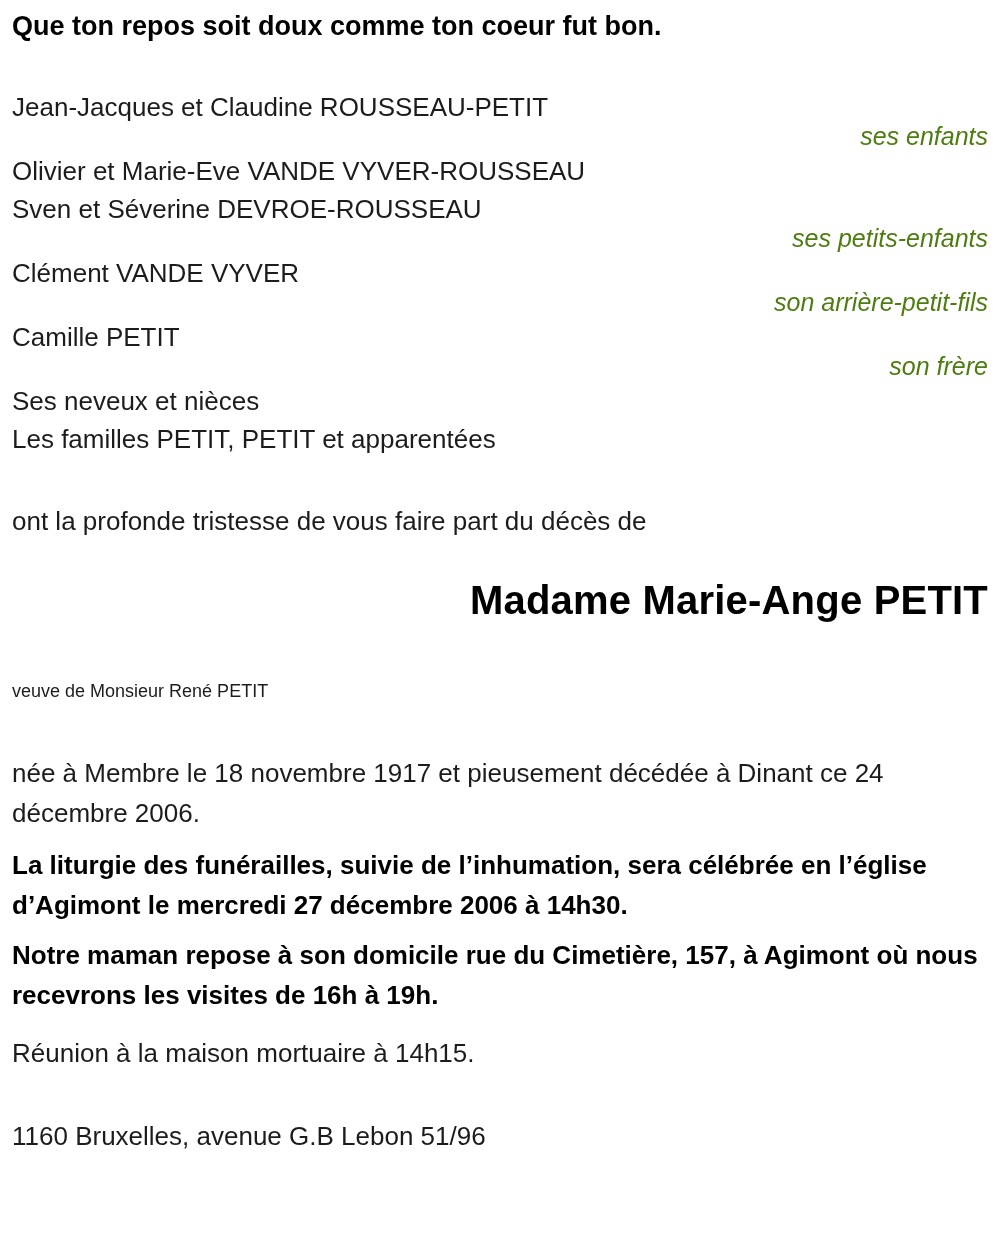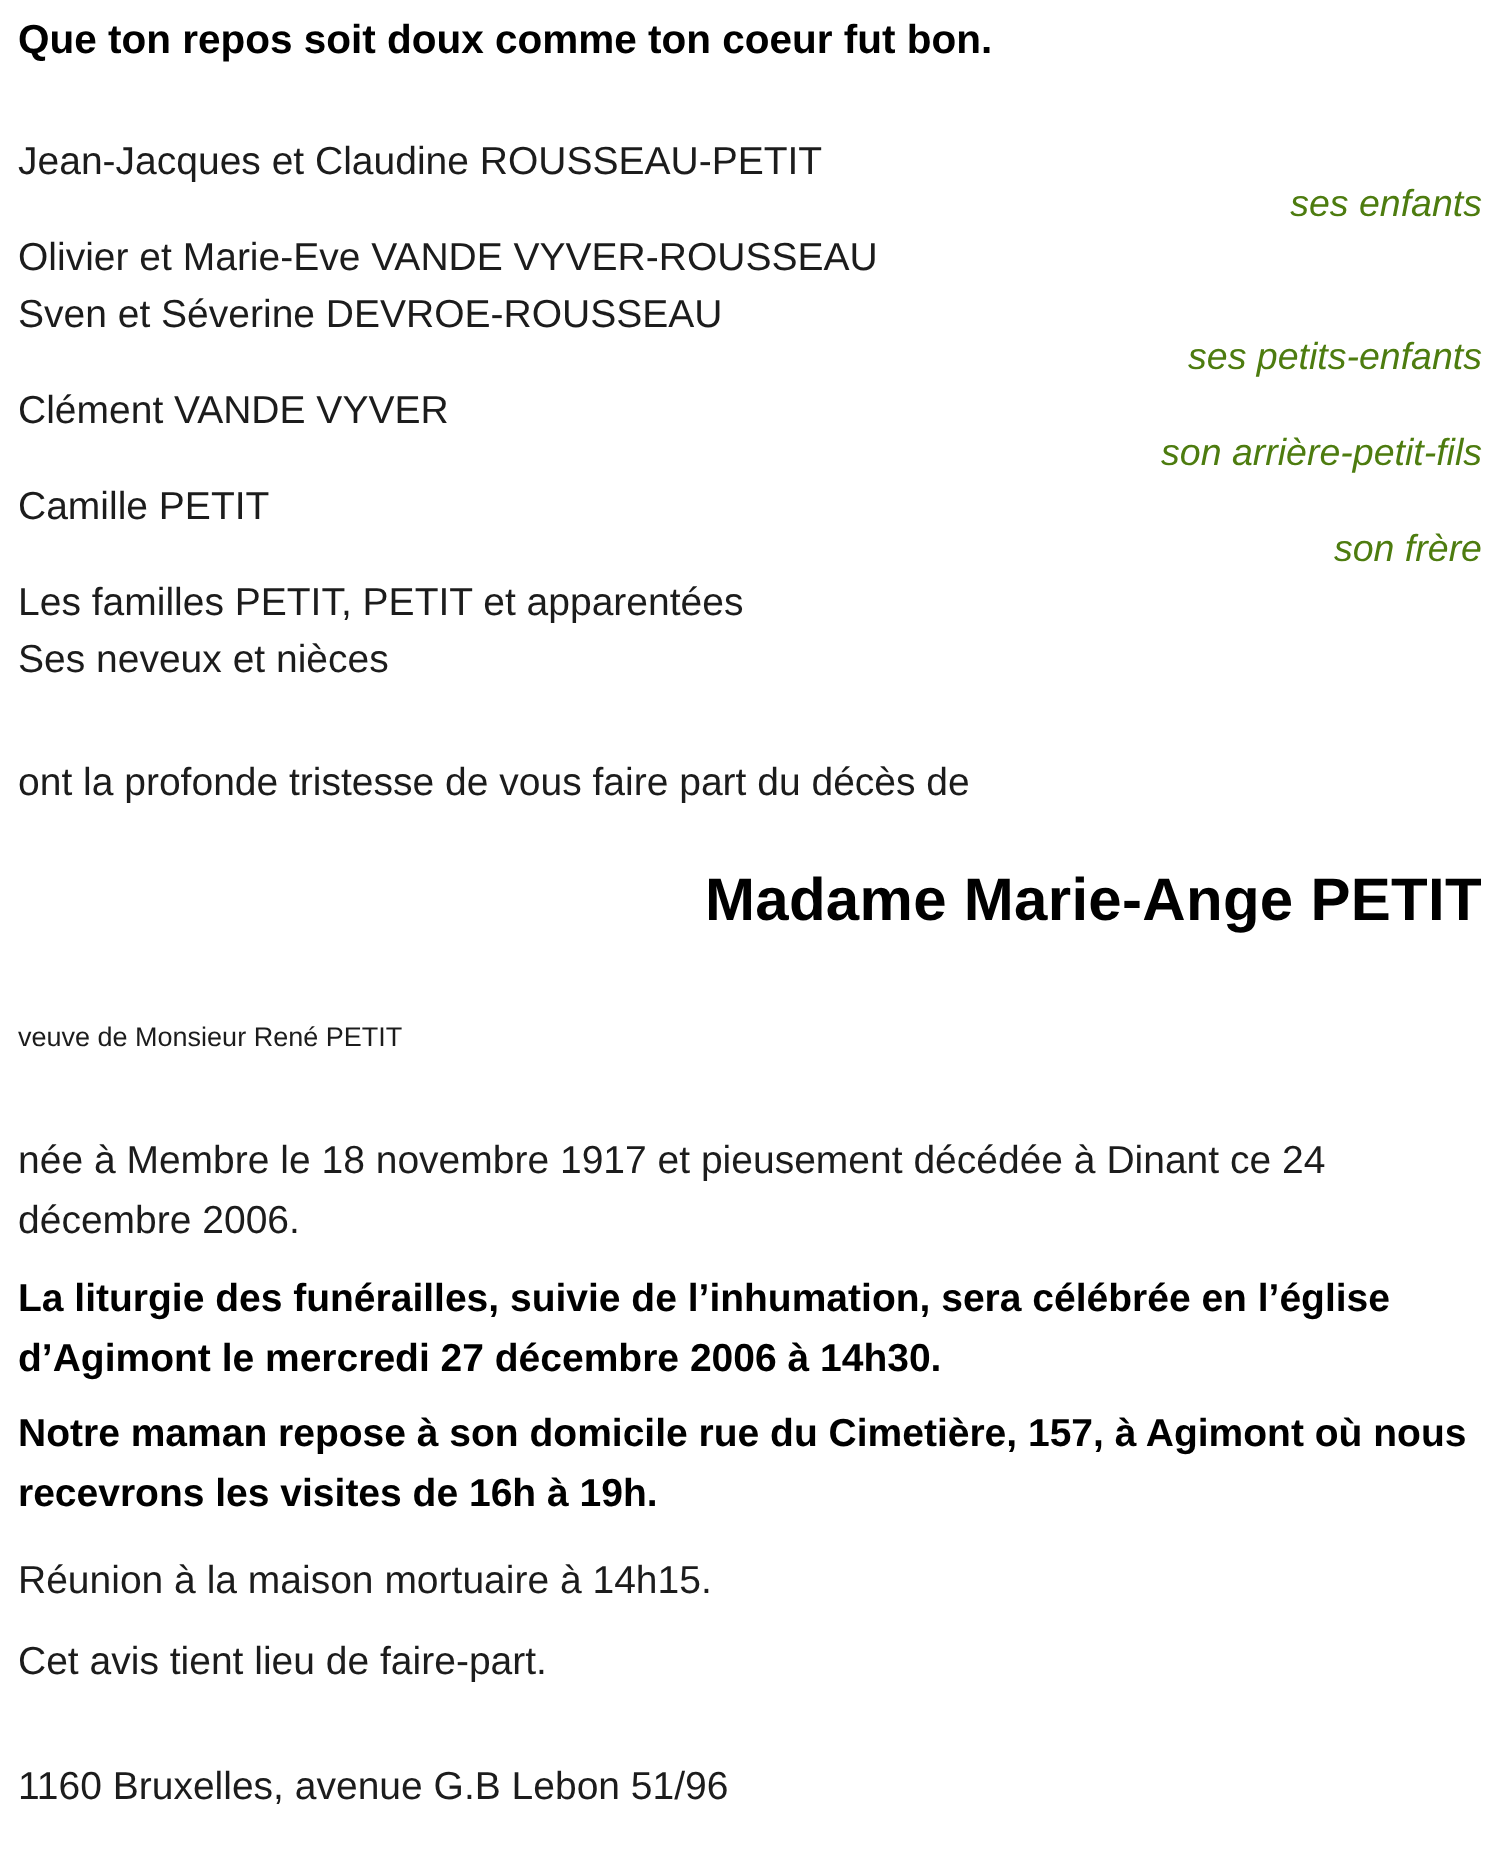--- a/index.html
+++ b/index.html
@@ -109,36 +109,35 @@
     <p class="name">Olivier et Marie-Eve VANDE VYVER-ROUSSEAU</p>
     <p class="name">Sven et Séverine DEVROE-ROUSSEAU</p>
     <p class="relation">ses petits-enfants</p>
 
     <p class="name">Clément VANDE VYVER</p>
     <p class="relation">son arrière-petit-fils</p>
 
     <p class="name">Camille PETIT</p>
     <p class="relation">son frère</p>
 
+    <p class="name">Ses neveux et nièces</p>
     <p class="name">Les familles PETIT, PETIT et apparentées</p>
-    <p class="name">Ses neveux et nièces</p>
   </section>
 
   <p class="intro">ont la profonde tristesse de vous faire part du décès de</p>
 
   <h1 class="title">Madame Marie-Ange PETIT</h1>
 
   <p class="widow">veuve de Monsieur René PETIT</p>
 
   <p class="para life-dates">née à Membre le 18 novembre 1917 et pieusement décédée à Dinant ce 24 décembre 2006.</p>
 
   <p class="para bold funeral">La liturgie des funérailles, suivie de l’inhumation, sera célébrée en l’église d’Agimont le mercredi 27 décembre 2006 à 14h30.</p>
 
   <p class="para bold visits">Notre maman repose à son domicile rue du Cimetière, 157, à Agimont où nous recevrons les visites de 16h à 19h.</p>
 
   <p class="para meeting">Réunion à la maison mortuaire à 14h15.</p>
 
 
-  <p class="para notice">Cet avis tient lieu de faire-part.</p>
 
   <p class="footer-address">1160 Bruxelles, avenue G.B Lebon 51/96</p>
 
 </div>
 
 </body></html>

